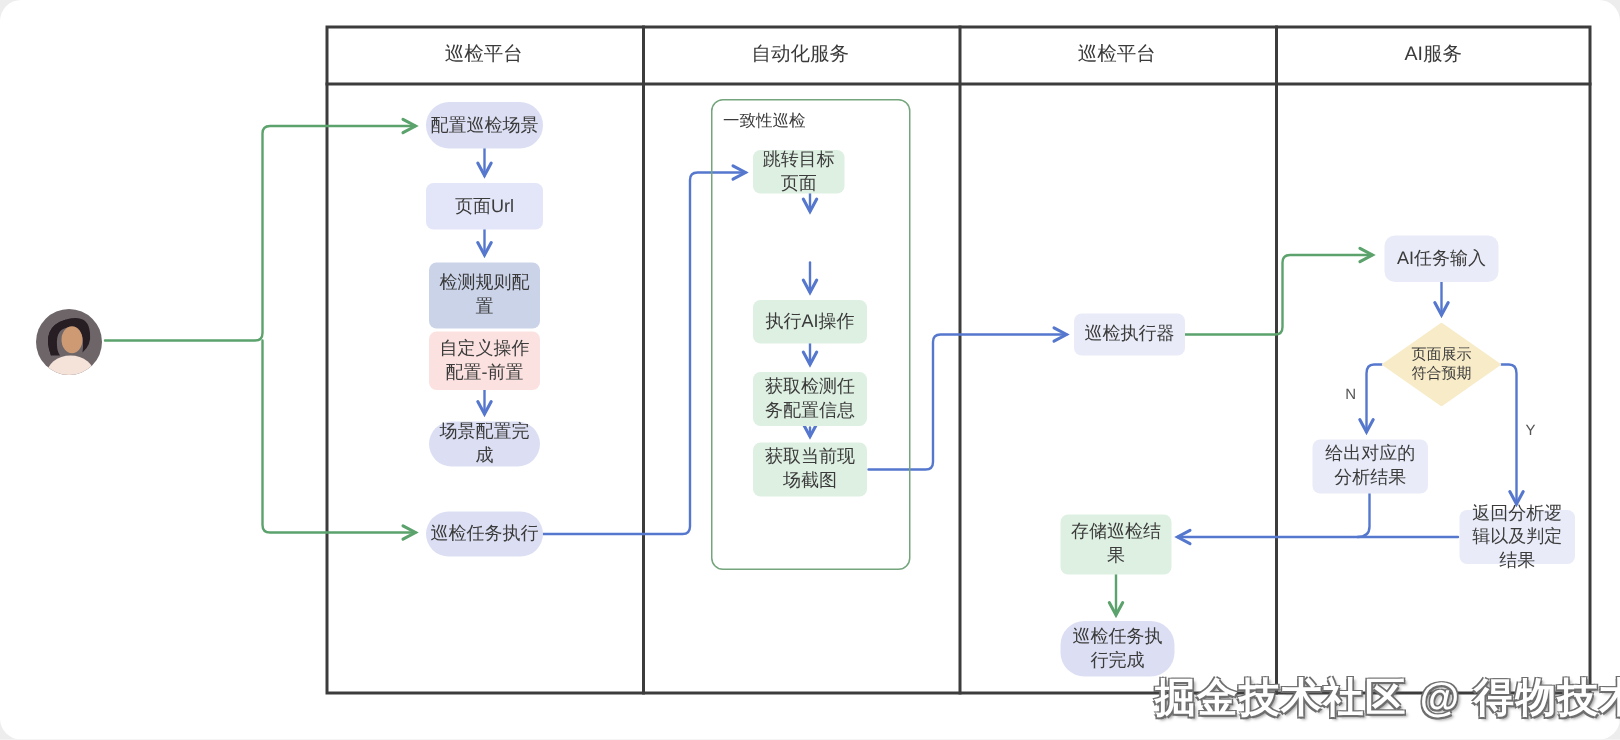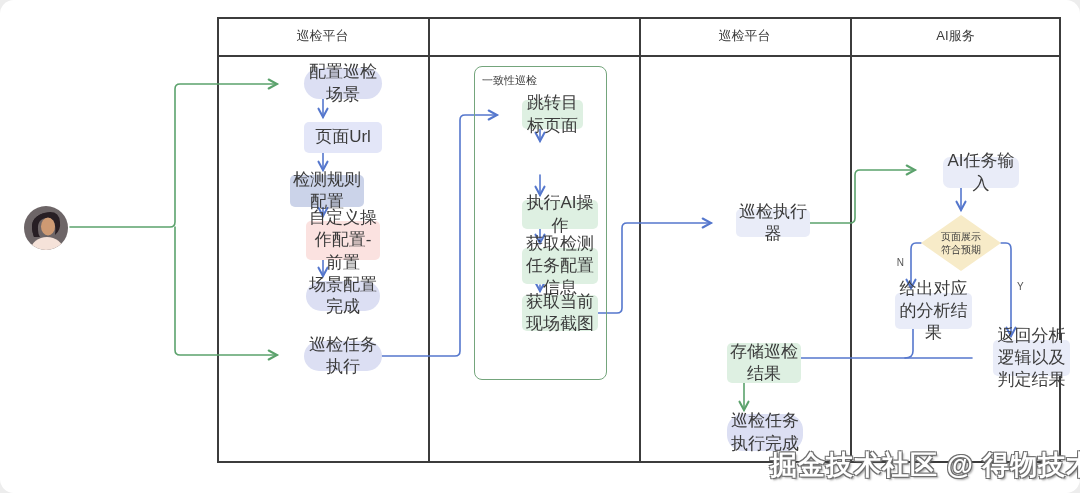--- a/index.html
+++ b/index.html
@@ -1,21 +1,21 @@
 <!DOCTYPE html>
 <html><head>
 <meta charset="utf-8">
 <style>
   html,body{margin:0;padding:0;background:#ededed;font-family:"Liberation Sans","DejaVu Sans",sans-serif;}
   #canvas{position:relative;width:1080px;height:493px;background:#ffffff;border-radius:14px;overflow:hidden;}
   .lane-borders{position:absolute;left:217px;top:17px;width:844px;height:446px;border:2px solid #3c3c3c;box-sizing:border-box;}
   .vline{position:absolute;top:17px;width:2px;height:446px;background:#3c3c3c;}
   .hline{position:absolute;left:217px;top:55px;width:844px;height:2px;background:#3c3c3c;}
   .lane-header{position:absolute;top:17px;height:38px;width:211px;display:flex;align-items:center;justify-content:center;font-size:13px;color:#3a3a3a;}
-  .node{position:absolute;box-sizing:border-box;display:flex;align-items:center;justify-content:center;text-align:center;font-size:17px;color:#3b3b3b;line-height:1.3;border-radius:5px;padding:2px 3px;margin-left:20px;}
+  .node{position:absolute;box-sizing:border-box;display:flex;align-items:center;justify-content:center;text-align:center;font-size:12px;color:#3b3b3b;line-height:1.3;border-radius:5px;padding:2px 3px;}
   .pill{border-radius:16px;}
   .lav{background:#dcdff3;}
   .lav2{background:#e3e6f8;}
   .bluebox{background:#cbd3e9;}
   .pink{background:#fbe2e0;}
   .green{background:#def0e2;}
   .grayblue{background:#e9ecf8;}
   .group{position:absolute;left:474px;top:66px;width:133px;height:314px;border:1.5px solid #74a57c;border-radius:8px;box-sizing:border-box;}
   .group-label{position:absolute;left:482px;top:73px;font-size:11px;color:#3b3b3b;}
   .diamond{position:absolute;left:921px;top:215px;width:80px;height:56px;background:#f7ebc8;clip-path:polygon(50% 0,100% 50%,50% 100%,0 50%);display:flex;align-items:center;justify-content:center;text-align:center;font-size:10px;color:#3b3b3b;line-height:1.35;}
@@ -31,20 +31,21 @@
 
 <div id="canvas">
 
   <div class="lane-borders"></div>
   <div class="vline" style="left:428px;"></div>
   <div class="vline" style="left:639px;"></div>
   <div class="vline" style="left:850px;"></div>
   <div class="hline"></div>
 
   <div class="lane-header" style="left:217px;">巡检平台</div>
+  <div class="lane-header" style="left:428px;">自动化服务</div>
   <div class="lane-header" style="left:639px;">巡检平台</div>
   <div class="lane-header" style="left:850px;">AI服务</div>
 
   <svg id="edges" width="1080" height="493">
     <defs>
       <marker id="arrow-blue" viewBox="0 0 10 10" refX="8" refY="5" markerWidth="8" markerHeight="8" orient="auto-start-reverse">
         <path d="M1.5 1.5 L8 5 L1.5 8.5" fill="none" stroke="#5577cd" stroke-width="1.6" stroke-linecap="round"></path>
       </marker>
       <marker id="arrow-green" viewBox="0 0 10 10" refX="8" refY="5" markerWidth="8" markerHeight="8" orient="auto-start-reverse">
         <path d="M1.5 1.5 L8 5 L1.5 8.5" fill="none" stroke="#5ba26c" stroke-width="1.6" stroke-linecap="round"></path>
@@ -89,21 +90,21 @@
         <ellipse cx="24" cy="45" rx="16" ry="13" fill="#f5e2d9"></ellipse>
         <path d="M11 32 Q4 13 21 8 Q36 4 37 17 Q38 25 32 30 Q34 14 25 13 Q14 13 15 25 Q15 29 17 32 Z" fill="#271e24"></path>
         <ellipse cx="25" cy="21.5" rx="7" ry="9" fill="#ce9a73"></ellipse>
         <path d="M18 13.5 Q12 19 14.5 30 L11 32 Q4 13 21 8 Z" fill="#271e24"></path>
       </g>
     </svg>
   </div>
 
   <div class="node pill lav" style="left:284px;top:68px;width:78px;height:31px;">配置巡检场景</div>
   <div class="node lav2" style="left:284px;top:122px;width:78px;height:31px;">页面Url</div>
-  <div class="node bluebox" style="left:270px;top:175px;width:74px;height:32px;">检测规则配置</div>
+  <div class="node bluebox" style="left:286px;top:175px;width:74px;height:44px;">检测规则配置</div>
   <div class="node pink" style="left:286px;top:221px;width:74px;height:39px;">自定义操作配置-前置</div>
   <div class="node pill lav" style="left:286px;top:281px;width:74px;height:30px;">场景配置完成</div>
   <div class="node pill lav" style="left:284px;top:341px;width:78px;height:30px;">巡检任务执行</div>
 
   <div class="group"></div>
   <div class="group-label">一致性巡检</div>
   <div class="node green" style="left:502px;top:100px;width:61px;height:29px;">跳转目标页面</div>
   <div class="node green" style="left:502px;top:200px;width:76px;height:29px;">执行AI操作</div>
   <div class="node green" style="left:502px;top:248px;width:76px;height:36px;">获取检测任务配置信息</div>
   <div class="node green" style="left:502px;top:295px;width:76px;height:36px;">获取当前现场截图</div>

